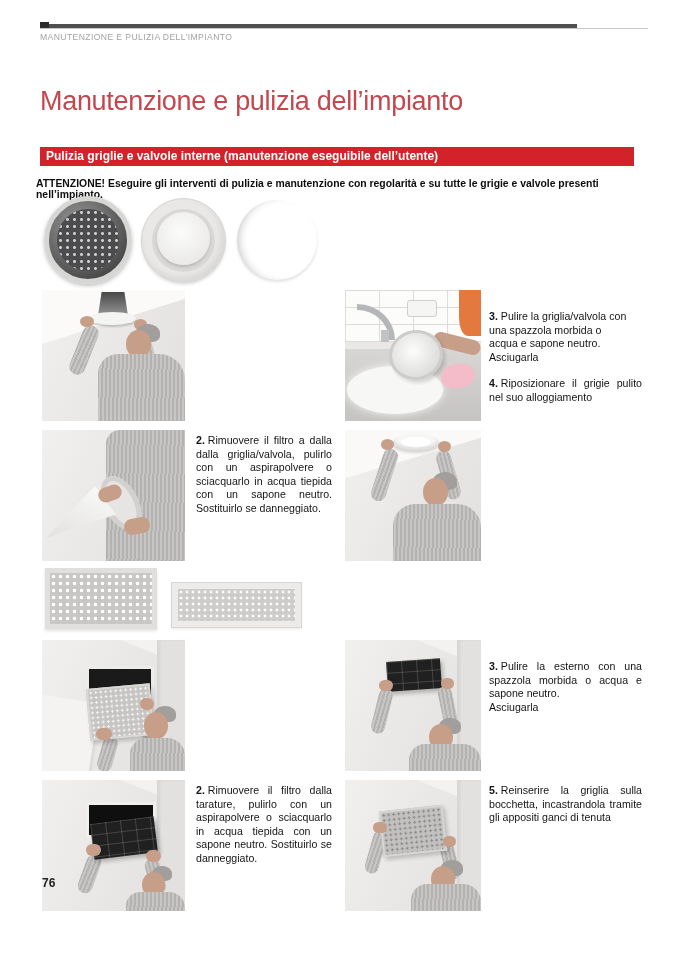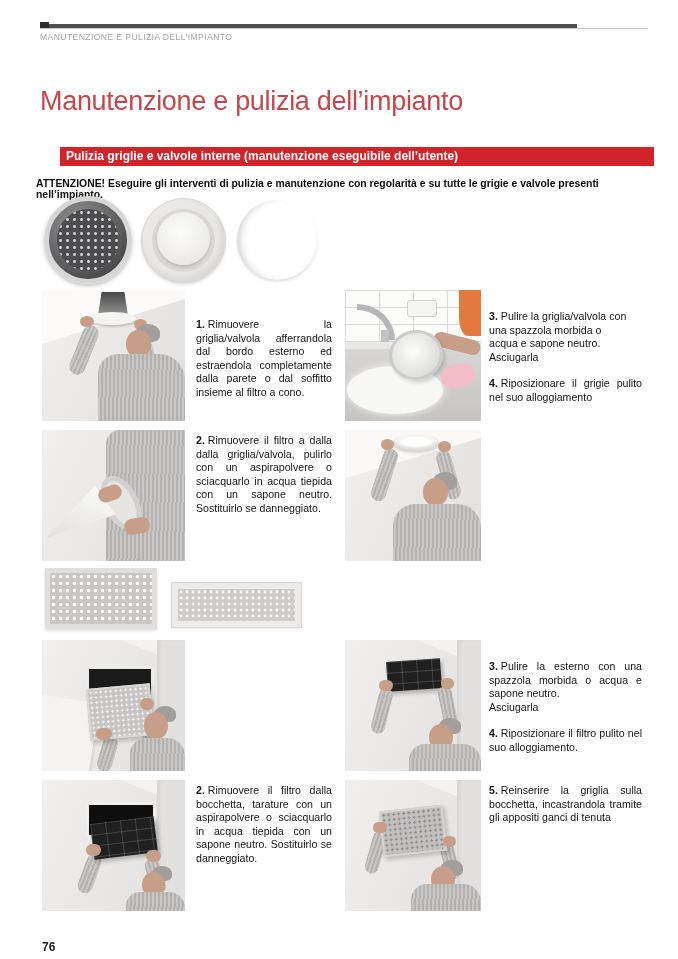--- a/index.html
+++ b/index.html
@@ -8,42 +8,42 @@
   .abs{position:absolute;}
 
   
   .topbar-line{position:absolute;left:40px;top:28px;width:608px;height:1px;background:#c6c6c6;}
   .topbar-dark{position:absolute;left:40px;top:24px;width:537px;height:4px;background:#4f4f4f;}
   .topbar-cap{position:absolute;left:40px;top:22px;width:9px;height:6px;background:#2d2d2d;}
   .runninghead{position:absolute;left:40px;top:32px;font-size:8.6px;letter-spacing:.4px;color:#a3a3a3;}
 
   .pagetitle{position:absolute;left:40px;top:86px;font-size:27px;letter-spacing:-.3px;color:#c5474e;font-weight:400;}
   .banner{position:absolute;left:40px;top:147px;width:594px;height:19px;background:#d2232a;
-          color:#fff;font-weight:bold;font-size:12px;line-height:19px;padding-left:6px;box-sizing:border-box;margin-left:20px;}
+          color:#fff;font-weight:bold;font-size:12px;line-height:19px;padding-left:6px;box-sizing:border-box;}
   .warning{position:absolute;left:36px;top:178px;width:600px;font-size:10.4px;font-weight:bold;color:#0d0d0d;}
 
   
   .cell{position:absolute;}
   .step{font-size:10.6px;line-height:13.6px;text-align:justify;color:#141414;margin:0 0 13px 0;}
   .step .n{font-weight:bold;margin-right:3px;}
   .step .t{white-space:pre-line;}
 
   
   .photo{position:absolute;overflow:hidden;background:linear-gradient(115deg,#f1f0ee,#e8e7e5 55%,#e1e0de);}
   .skin{position:absolute;background:#c79e88;}
   .stripe{position:absolute;background:repeating-linear-gradient(92deg,#b4b2b0 0 2px,#c8c6c4 2px 4px);}
   .hair{position:absolute;background:#a19e9b;}
   .dotpanel{position:absolute;background-color:#c6c5c3;background-image:radial-gradient(#f2f1ef 1px,transparent 1.35px);background-size:5px 5px;}
   .blackpanel{position:absolute;background-color:#202020;
     background-image:linear-gradient(90deg,rgba(255,255,255,.16) 1px,transparent 1px),linear-gradient(rgba(255,255,255,.16) 1px,transparent 1px);
     background-size:15px 11px;}
   .cornerR{position:absolute;right:0;top:0;width:28px;height:100%;background:#e2e1df;box-shadow:inset 3px 0 3px rgba(0,0,0,.05);}
   .ceilTri{position:absolute;right:0;top:0;width:64px;height:26px;background:#f3f2f0;clip-path:polygon(0 0,100% 0,100% 100%);}
 
-  .footer-num{position:absolute;left:42px;top:940px;font-size:12px;font-weight:bold;color:#222;}
+  .footer-num{position:absolute;left:42px;top:876px;font-size:12px;font-weight:bold;color:#222;}
 </style>
 </head>
 <body>
 
 <div class="page">
 
   <div class="topbar-line"></div>
   <div class="topbar-dark"></div>
   <div class="topbar-cap"></div>
   <div class="runninghead">MANUTENZIONE E PULIZIA DELL’IMPIANTO</div>
@@ -65,23 +65,20 @@
     <div class="abs" style="left:0;top:0;width:100%;height:54px;background:#fbfaf8;clip-path:polygon(0 0,100% 0,100% 16%,0 100%);"></div>
     <div class="abs" style="left:56px;top:2px;width:30px;height:24px;background:linear-gradient(180deg,#474747,#989898);clip-path:polygon(12% 0,88% 0,100% 100%,0 100%);"></div>
     <div class="abs" style="left:47px;top:22px;width:47px;height:13px;background:#f4f4f2;border-radius:50%;box-shadow:0 2px 2px rgba(0,0,0,.18);"></div>
     <div class="stripe" style="left:34px;top:34px;width:16px;height:52px;transform:rotate(22deg);border-radius:8px;"></div>
     <div class="stripe" style="left:96px;top:36px;width:15px;height:46px;transform:rotate(-14deg);border-radius:8px;"></div>
     <div class="skin" style="left:38px;top:26px;width:14px;height:11px;border-radius:50%;"></div>
     <div class="skin" style="left:92px;top:29px;width:13px;height:11px;border-radius:50%;"></div>
     <div class="hair" style="left:94px;top:34px;width:24px;height:18px;border-radius:60% 60% 40% 40%;"></div>
     <div class="skin" style="left:84px;top:40px;width:25px;height:28px;border-radius:50% 50% 48% 48%;"></div>
     <div class="stripe" style="left:56px;top:64px;width:87px;height:67px;border-radius:20px 26px 0 0;"></div>
-  </div>
-  <div class="cell" style="left:196px;top:318px;width:136px;">
-    <p class="step"><b class="n">1.</b><span class="t">Rimuovere la griglia/valvola afferrandola dal bordo esterno ed estraendola completamente dalla parete o dal soffitto insieme al filtro a cono.</span></p>
   </div>
 
   <div class="photo" style="left:345px;top:290px;width:136px;height:131px;">
     <div class="abs" style="left:0;top:0;width:100%;height:52px;background-color:#fcfcfa;background-image:linear-gradient(#dddcda 1px,transparent 1px),linear-gradient(90deg,#dddcda 1px,transparent 1px);background-size:34px 17px;"></div>
     <div class="abs" style="left:62px;top:10px;width:28px;height:15px;background:#f5f5f3;border:1px solid #cfcfcd;border-radius:3px;"></div>
     <div class="abs" style="right:0;top:0;width:22px;height:46px;background:#e3793f;border-radius:0 0 0 40%;"></div>
     <div class="abs" style="left:12px;top:14px;width:32px;height:30px;border-top:6px solid #b5b6b8;border-right:6px solid #b5b6b8;border-radius:0 100% 0 0;"></div>
     <div class="abs" style="left:36px;top:40px;width:8px;height:16px;background:#c1c2c4;"></div>
     <div class="abs" style="left:0;top:52px;width:100%;height:7px;background:#e9e8e6;"></div>
     <div class="abs" style="left:0;top:59px;width:100%;height:72px;background:linear-gradient(180deg,#d7d6d4,#c5c4c2);"></div>
@@ -148,38 +145,37 @@
     <div class="stripe" style="left:96px;top:46px;width:14px;height:44px;transform:rotate(-12deg);border-radius:8px;"></div>
     <div class="skin" style="left:34px;top:40px;width:14px;height:11px;border-radius:6px;"></div>
     <div class="skin" style="left:96px;top:38px;width:13px;height:11px;border-radius:6px;"></div>
     <div class="hair" style="left:94px;top:78px;width:22px;height:16px;border-radius:60% 60% 40% 40%;"></div>
     <div class="skin" style="left:84px;top:84px;width:24px;height:26px;border-radius:50% 50% 48% 48%;"></div>
     <div class="stripe" style="left:64px;top:104px;width:72px;height:27px;border-radius:16px 18px 0 0;"></div>
   </div>
   <div class="cell" style="left:489px;top:660px;width:153px;">
     <p class="step"><b class="n">3.</b><span class="t">Pulire la esterno con una spazzola morbida o acqua e sapone neutro.
 Asciugarla</span></p>
-    <p class="step"><b class="n">4.</b><span class="t">Riposizionare il filtro pulito nel suo alloggiamento.</span></p>
   </div>
 
   <div class="photo" style="left:42px;top:780px;width:143px;height:131px;">
     <div class="ceilTri"></div>
     <div class="cornerR"></div>
     <div class="abs" style="left:44px;top:22px;width:64px;height:30px;background:#0f0f0f;border:3px solid #f0efed;"></div>
     <div class="stripe" style="left:40px;top:74px;width:15px;height:40px;transform:rotate(20deg);border-radius:8px;"></div>
     <div class="stripe" style="left:106px;top:78px;width:15px;height:36px;transform:rotate(-18deg);border-radius:8px;"></div>
     <div class="blackpanel" style="left:50px;top:40px;width:64px;height:36px;transform:rotate(-7deg);box-shadow:2px 3px 4px rgba(0,0,0,.25);"></div>
     <div class="skin" style="left:44px;top:64px;width:15px;height:12px;border-radius:6px;"></div>
     <div class="skin" style="left:104px;top:70px;width:15px;height:12px;border-radius:6px;"></div>
     <div class="hair" style="left:110px;top:86px;width:20px;height:15px;border-radius:60% 60% 40% 40%;"></div>
     <div class="skin" style="left:100px;top:92px;width:23px;height:25px;border-radius:50% 50% 48% 48%;"></div>
     <div class="stripe" style="left:84px;top:112px;width:59px;height:19px;border-radius:14px 16px 0 0;"></div>
   </div>
   <div class="cell" style="left:196px;top:784px;width:136px;">
-    <p class="step"><b class="n">2.</b><span class="t">Rimuovere il filtro dalla bocchetta, tarature con un aspirapolvere o sciacquarlo in acqua tiepida con un sapone neutro. Sostituirlo se danneggiato.</span></p>
+    <p class="step"><b class="n">2.</b><span class="t">Rimuovere il filtro dalla tarature, pulirlo con un aspirapolvere o sciacquarlo in acqua tiepida con un sapone neutro. Sostituirlo se danneggiato.</span></p>
   </div>
 
   <div class="photo" style="left:345px;top:780px;width:136px;height:131px;">
     <div class="ceilTri"></div>
     <div class="cornerR" style="width:24px;"></div>
     <div class="stripe" style="left:24px;top:50px;width:14px;height:44px;transform:rotate(16deg);border-radius:8px;"></div>
     <div class="stripe" style="left:98px;top:62px;width:14px;height:38px;transform:rotate(-14deg);border-radius:8px;"></div>
     <div class="abs" style="left:36px;top:28px;width:64px;height:46px;box-sizing:border-box;border:2px solid #d6d5d3;background-color:#c2c1bf;background-image:radial-gradient(#8e8e8c 1px,transparent 1.3px);background-size:5px 5px;transform:rotate(-6deg);box-shadow:2px 3px 4px rgba(0,0,0,.2);"></div>
     <div class="skin" style="left:28px;top:42px;width:14px;height:11px;border-radius:6px;"></div>
     <div class="skin" style="left:98px;top:56px;width:13px;height:11px;border-radius:6px;"></div>

